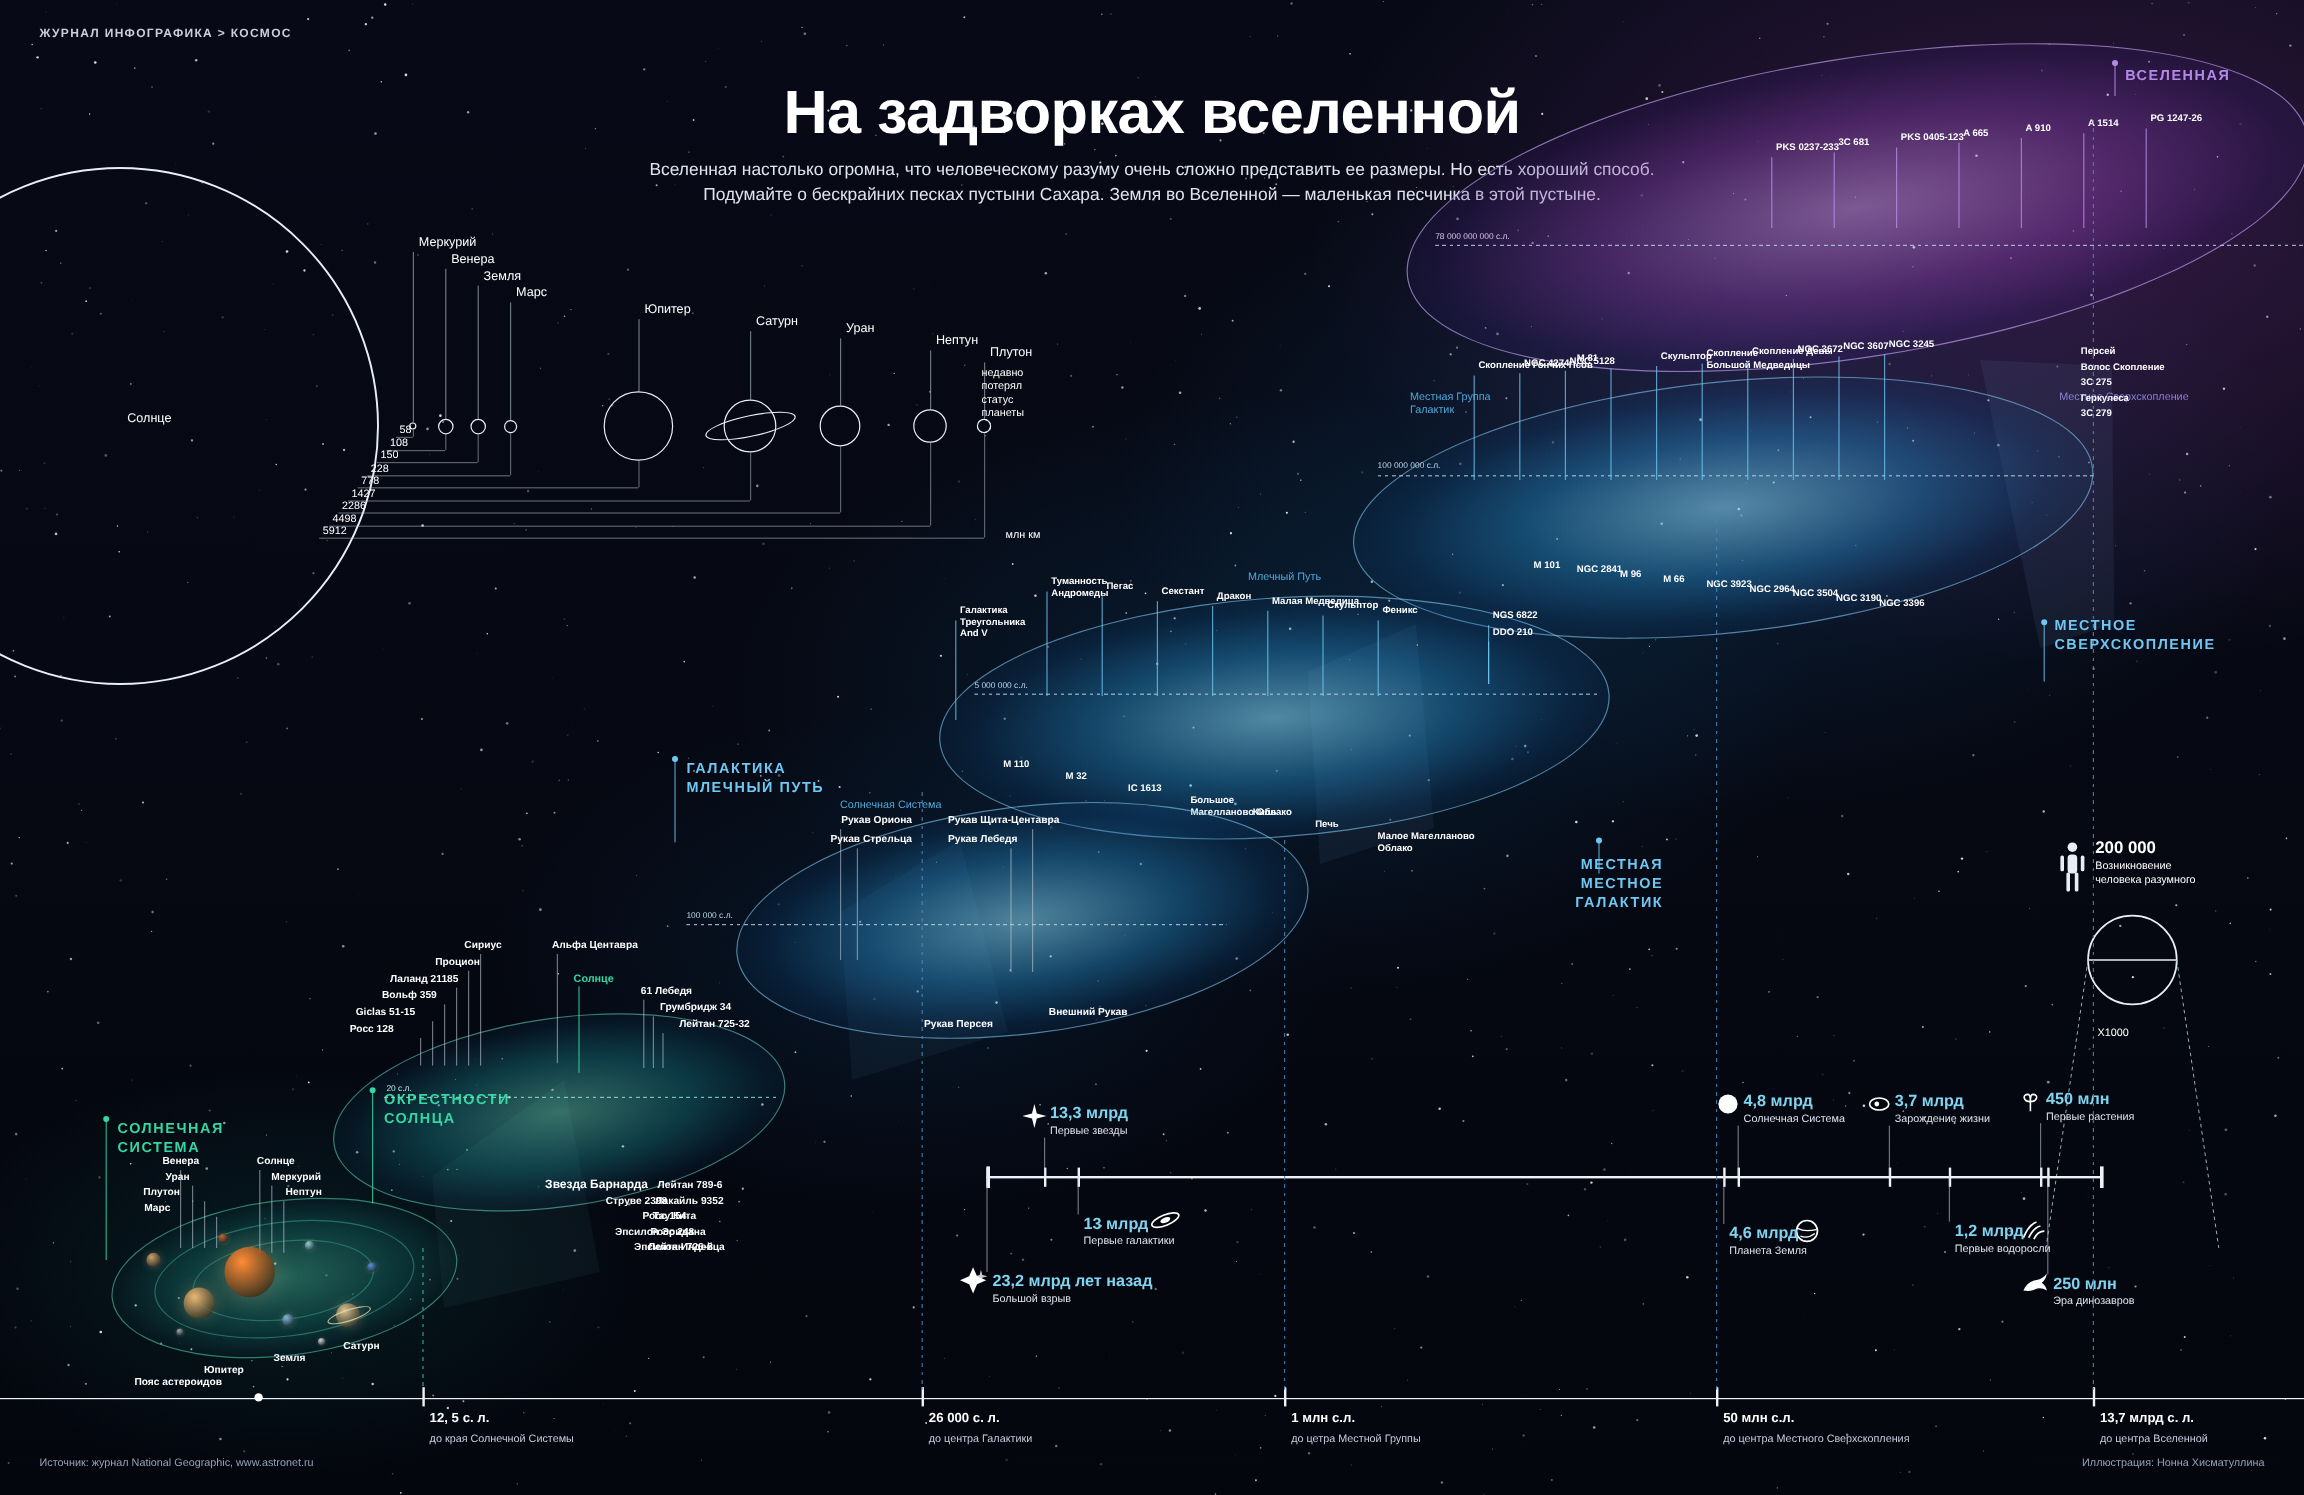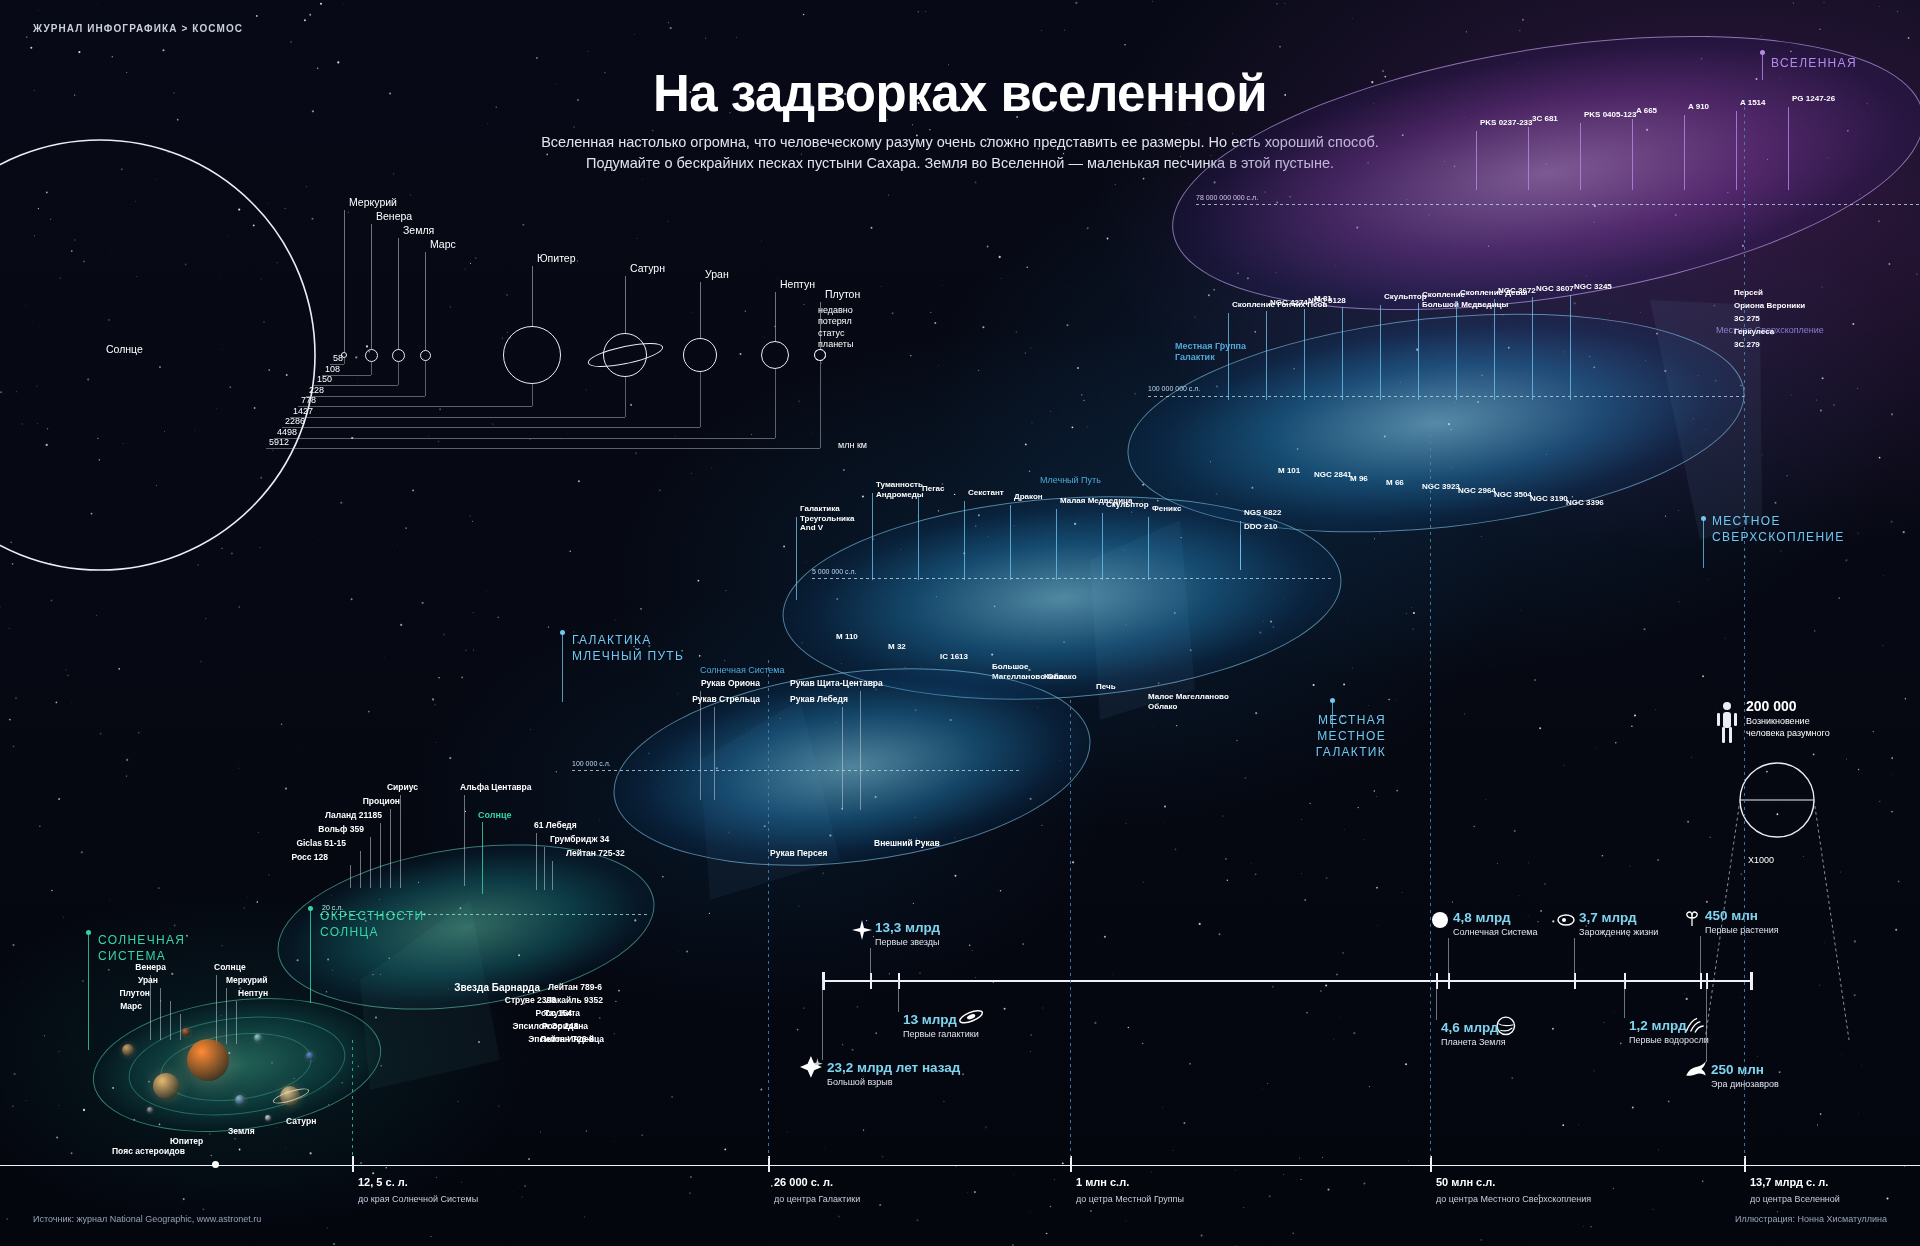--- a/index.html
+++ b/index.html
@@ -33,21 +33,21 @@
   .lbl.green  { color:#35d6a4; }
   .lbl.violet { color:#b48ae8; }
   .lbl.r      { text-align:right; transform:translateX(-100%); }
 
   .vline  { position:absolute; width:1px; background:#c3ccda; opacity:.55; }
   .vline.g{ background:#35d6a4; opacity:.8; }
   .vline.b{ background:#6fc8f2; opacity:.75; }
   .vline.v{ background:#b48ae8; opacity:.8; }
   .hline  { position:absolute; height:1px; background:#c3ccda; opacity:.55; }
 
-  .sectionTitle { position:absolute; font-size:12px; font-weight:normal; letter-spacing:1.3px;
+  .sectionTitle { position:absolute; font-size:12px; font-weight:bold; letter-spacing:1.3px;
                   line-height:1.35; white-space:pre-line; }
   .dot { position:absolute; width:5px; height:5px; border-radius:50%; }
 
   .planet { position:absolute; border:1.6px solid #e9eef6; border-radius:50%; }
   .ring { position:absolute; border:1.5px solid #e9eef6; border-radius:50%;
           transform:rotate(-12deg); }
 
   
   .ellipse { position:absolute; border-radius:50%; }
   .glow-blue { background:
@@ -1091,21 +1091,21 @@
       <div class="vline v" style="left:1632px; top:119px; height:71px;"></div>
       <div class="lbl sm b" style="left:1688px; top:102px; white-space:pre-line; line-height:1.2;font-size:8px;">A 910</div>
       <div class="vline v" style="left:1684px; top:115px; height:75px;"></div>
       <div class="lbl sm b" style="left:1740px; top:98px; white-space:pre-line; line-height:1.2;font-size:8px;">A 1514</div>
       <div class="vline v" style="left:1736px; top:111px; height:79px;"></div>
       <div class="lbl sm b" style="left:1792px; top:94px; white-space:pre-line; line-height:1.2;font-size:8px;">PG 1247-26</div>
       <div class="vline v" style="left:1788px; top:107px; height:83px;"></div>
     </div>
   <div id="universeBottom">
       <div class="lbl sm b" style="left:1734px; top:288px; white-space:pre-line; line-height:1.2;font-size:8px;">Персей</div>
-      <div class="lbl sm b" style="left:1734px; top:301px; white-space:pre-line; line-height:1.2;font-size:8px;">Ориона Вероники</div>
+      <div class="lbl sm b" style="left:1734px; top:301px; white-space:pre-line; line-height:1.2;font-size:8px;">Волос Скопление</div>
       <div class="lbl sm b" style="left:1734px; top:314px; white-space:pre-line; line-height:1.2;font-size:8px;">3C 275</div>
       <div class="lbl sm b" style="left:1734px; top:327px; white-space:pre-line; line-height:1.2;font-size:8px;">Геркулеса</div>
       <div class="lbl sm b" style="left:1734px; top:340px; white-space:pre-line; line-height:1.2;font-size:8px;">3C 279</div>
     </div>
 </div>
 
 <div class="layer">
   <div class="cone">
     <svg width="1920" height="1246" style="position:absolute;left:0;top:0">
       <polygon points="1650,300 1760,305 1762,520 1700,540" fill="rgba(150,200,250,0.07)"></polygon>
@@ -1117,21 +1117,21 @@
        transform:rotate(-6deg);"></div>
 
   <div class="vline b" style="left:1703px; top:518px; height:50px;"></div>
   <div class="dot" style="left:1701px; top:516px; background:#6fc8f2;"></div>
   <div class="sectionTitle lbl blue" style="left:1712px; top:513px; white-space:pre-line;">МЕСТНОЕ
 СВЕРХСКОПЛЕНИЕ</div>
 
   <div class="lbl sm" style="left:1148px; top:385px; color:#bcd8ef; font-size:7px;">100 000 000 с.л.</div>
   <div class="dashh" style="left:1148px; top:396px; width:600px;"></div>
 
-  <div class="lbl sm" style="left:1175px; top:341px; color:#4fa8d8; white-space:pre-line; line-height:1.2;font-weight:bold;">Местная Группа
+  <div class="lbl sm" style="left:1175px; top:325px; color:#4fa8d8; white-space:pre-line; line-height:1.2;">Местная Группа
 Галактик</div>
 
   <div id="sclTop">
       <div class="lbl sm b" style="left:1232px; top:300px; white-space:pre-line; line-height:1.2;font-size:8px;">Скопление Гончих Псов</div>
       <div class="vline b" style="left:1228px; top:313px; height:87px;"></div>
       <div class="lbl sm b" style="left:1270px; top:298px; white-space:pre-line; line-height:1.2;font-size:8px;">NGC 4274</div>
       <div class="vline b" style="left:1266px; top:311px; height:89px;"></div>
       <div class="lbl sm b" style="left:1308px; top:296px; white-space:pre-line; line-height:1.2;font-size:8px;">NGC 5128</div>
       <div class="vline b" style="left:1304px; top:309px; height:91px;"></div>
       <div class="lbl sm b" style="left:1314px; top:294px; white-space:pre-line; line-height:1.2;font-size:8px;">M 81</div>

